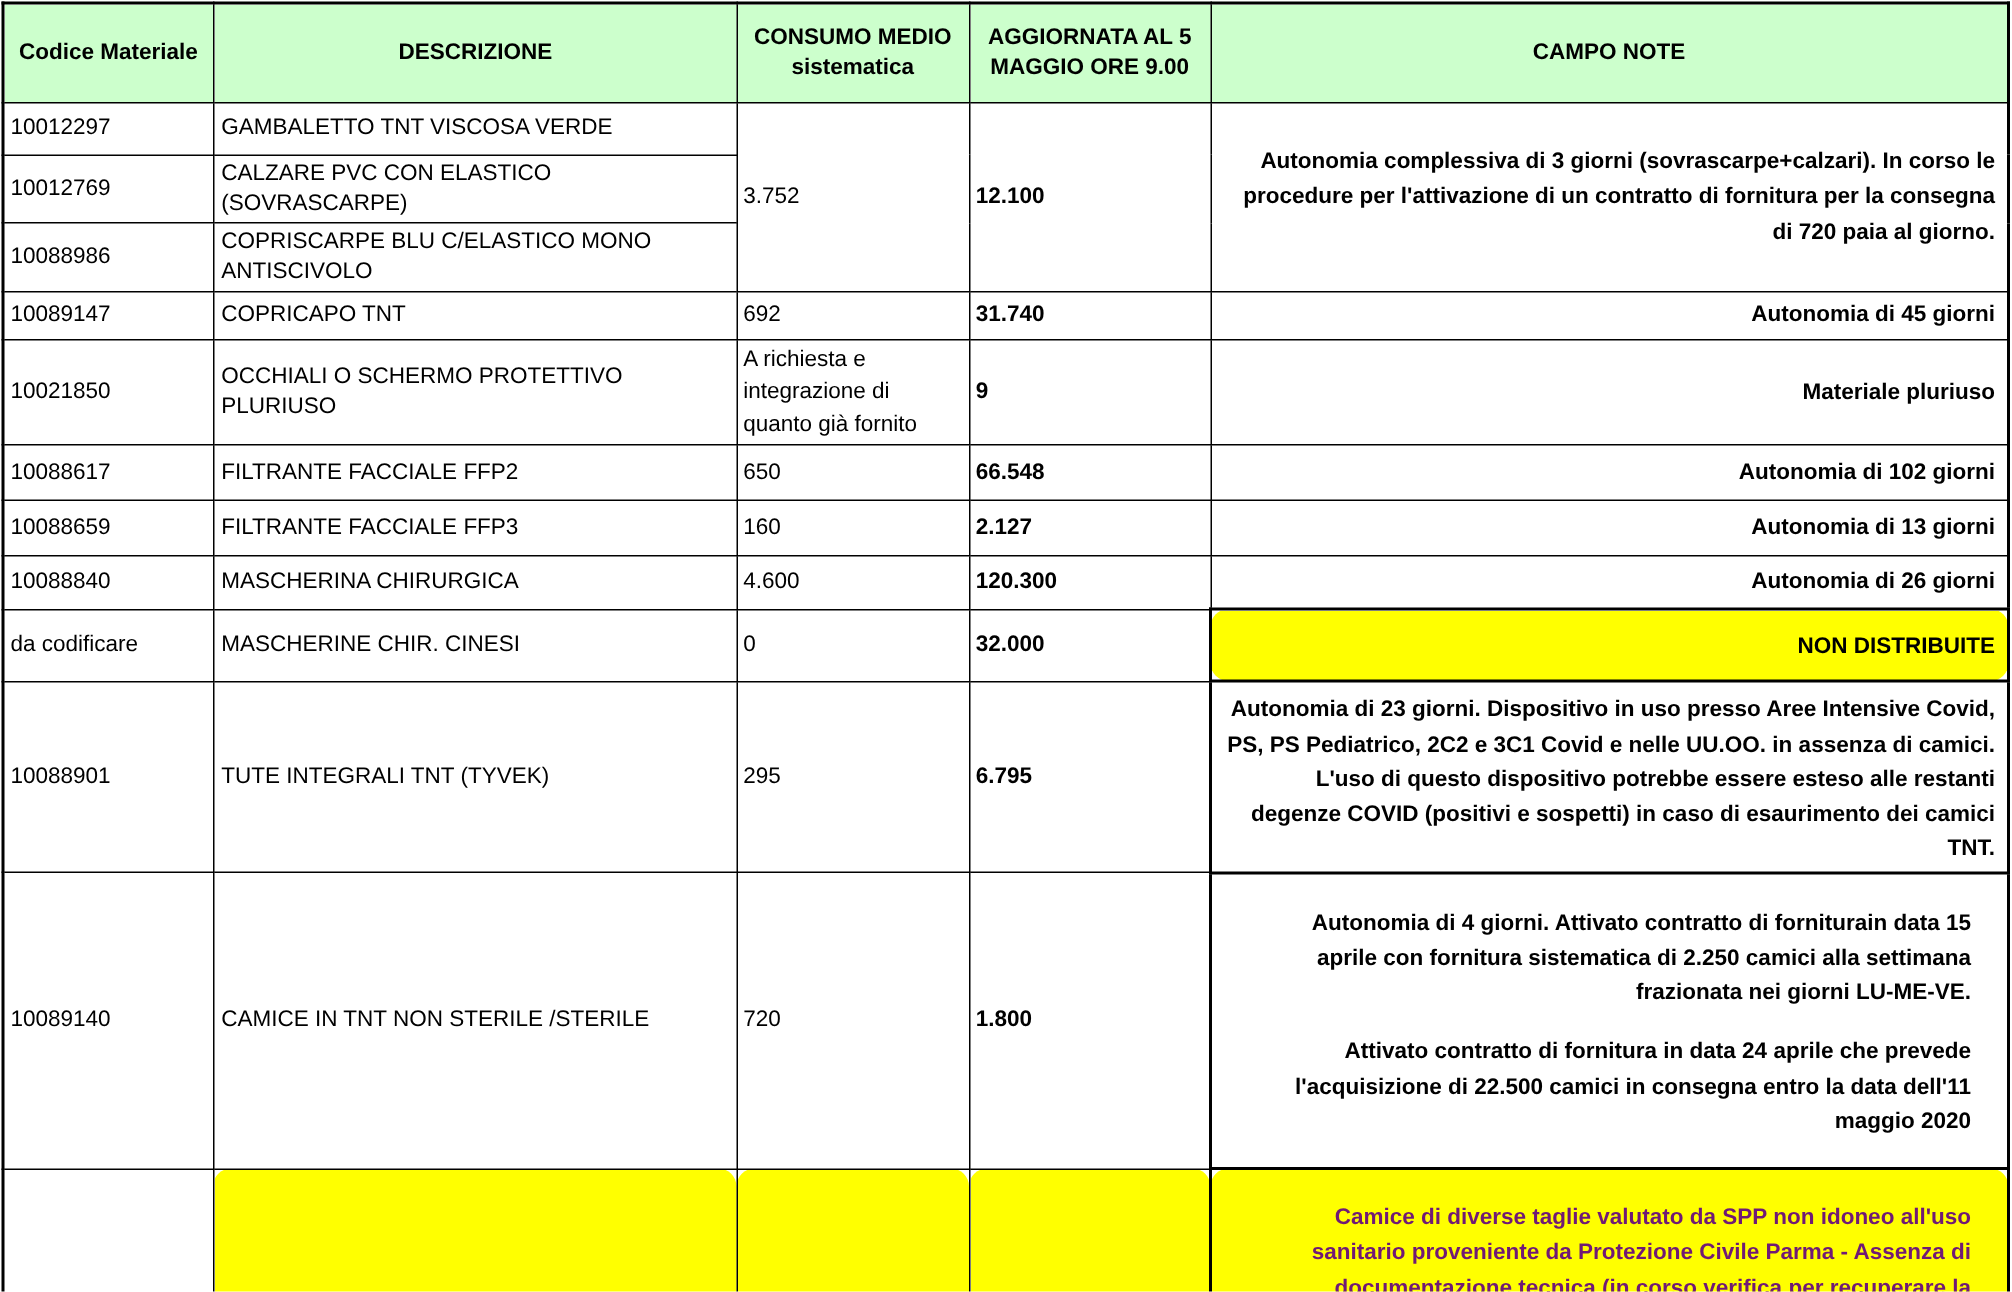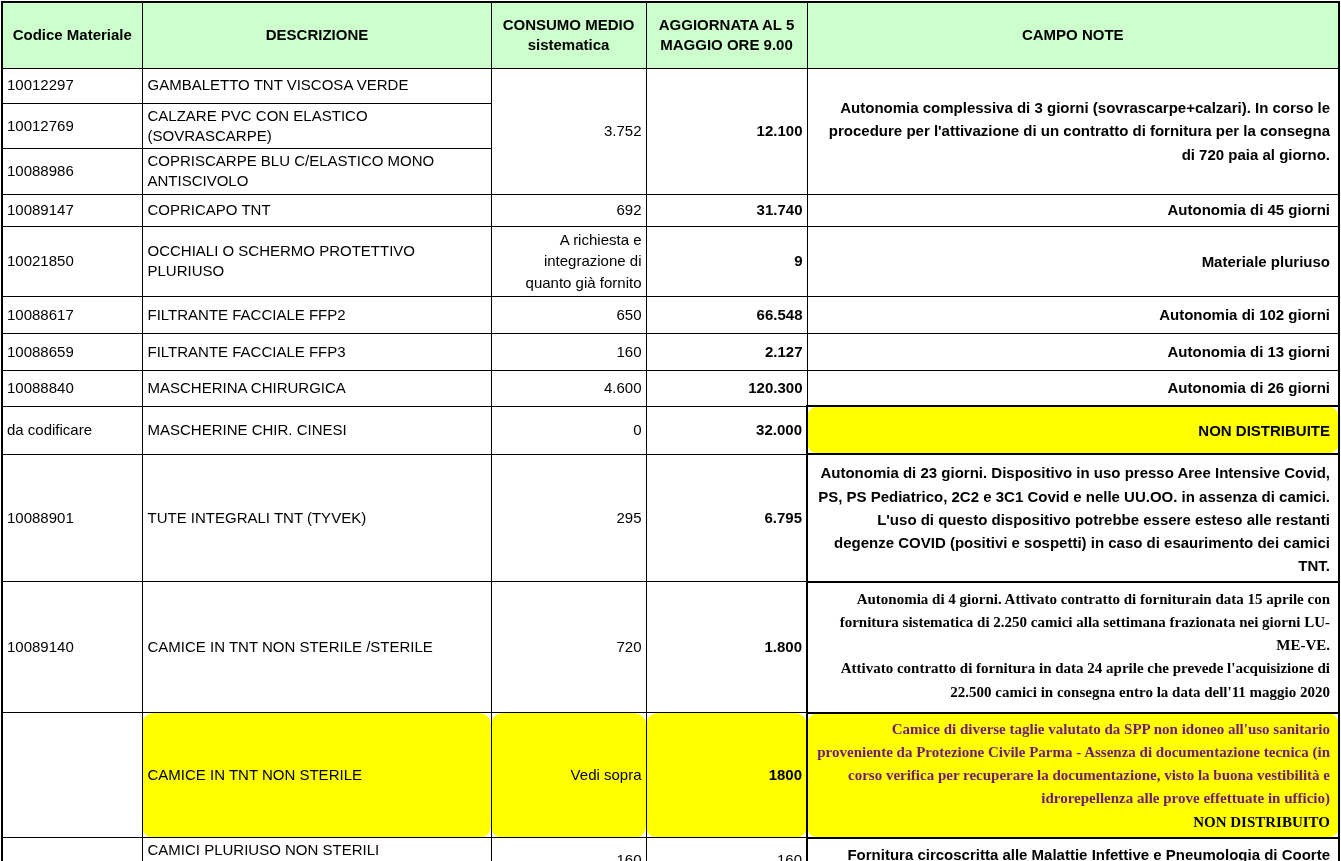--- a/index.html
+++ b/index.html
@@ -10,27 +10,27 @@
   col.c1{width:140px}
   col.c2{width:349px}
   col.c3{width:155px}
   col.c4{width:161px}
   col.c5{width:532px}
   th,td{border:1px solid #000;overflow:hidden;vertical-align:middle;
         font-size:15px;line-height:1.35;padding:2px 4px;box-sizing:border-box;}
   th{background:#ccffcc;font-weight:bold;text-align:center;}
   .codice{text-align:left;}
   .descr{text-align:left;padding-left:5px;}
-  .num{text-align:right;}
+  .num{text-align:left;}
   .bold{font-weight:bold;}
   .note{font-weight:bold;text-align:right;line-height:1.55;padding:3px 8px;}
   .thickbox{border:2px solid #000;}
   .hl{background:#ffff00;border-radius:12px;}
   .warn{color:#701a75;}
-  .note p{margin:0;font-family:Liberation Serif, serif;}
+  .note p{margin:16px;}
 </style>
 </head>
 <body>
 
 <div class="wrap">
 <table>
   <colgroup>
         <col class="c1">
         <col class="c2">
         <col class="c3">

